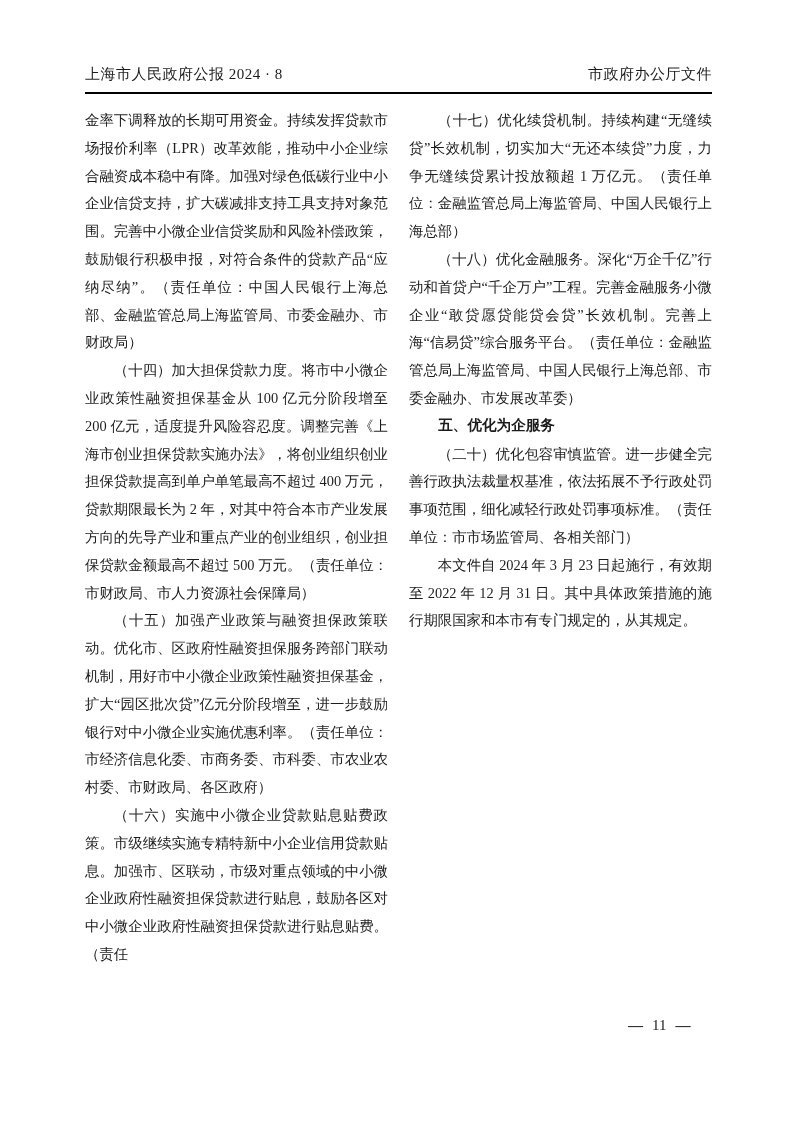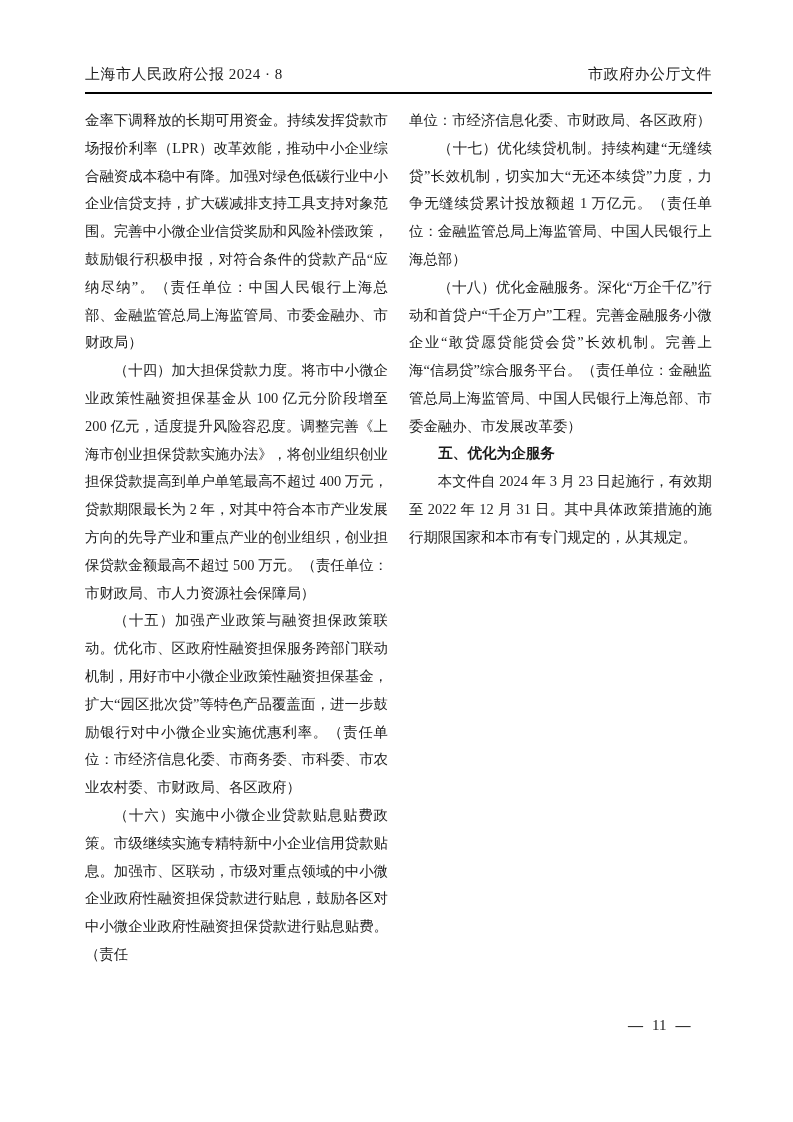--- a/index.html
+++ b/index.html
@@ -76,29 +76,29 @@
     <span>市政府办公厅文件</span>
   </div>
 
   <div class="rule"></div>
 
   <div class="columns">
 
     <div class="col">
       <p class="cont">金率下调释放的长期可用资金。持续发挥贷款市场报价利率（LPR）改革效能，推动中小企业综合融资成本稳中有降。加强对绿色低碳行业中小企业信贷支持，扩大碳减排支持工具支持对象范围。完善中小微企业信贷奖励和风险补偿政策，鼓励银行积极申报，对符合条件的贷款产品“应纳尽纳”。（责任单位：中国人民银行上海总部、金融监管总局上海监管局、市委金融办、市财政局）</p>
       <p class="para">（十四）加大担保贷款力度。将市中小微企业政策性融资担保基金从 100 亿元分阶段增至 200 亿元，适度提升风险容忍度。调整完善《上海市创业担保贷款实施办法》，将创业组织创业担保贷款提高到单户单笔最高不超过 400 万元，贷款期限最长为 2 年，对其中符合本市产业发展方向的先导产业和重点产业的创业组织，创业担保贷款金额最高不超过 500 万元。（责任单位：市财政局、市人力资源社会保障局）</p>
-      <p class="para">（十五）加强产业政策与融资担保政策联动。优化市、区政府性融资担保服务跨部门联动机制，用好市中小微企业政策性融资担保基金，扩大“园区批次贷”等特色产品覆盖面，进一步鼓励银行对中小微企业实施优惠利率。（责任单位：市经济信息化委、市商务委、市科委、市农业农村委、市财政局、各区政府）</p>
+      <p class="para">（十五）加强产业政策与融资担保政策联动。优化市、区政府性融资担保服务跨部门联动机制，用好市中小微企业政策性融资担保基金，扩大“园区批次贷”亿元分阶段增至，进一步鼓励银行对中小微企业实施优惠利率。（责任单位：市经济信息化委、市商务委、市科委、市农业农村委、市财政局、各区政府）</p>
       <p class="para">（十六）实施中小微企业贷款贴息贴费政策。市级继续实施专精特新中小企业信用贷款贴息。加强市、区联动，市级对重点领域的中小微企业政府性融资担保贷款进行贴息，鼓励各区对中小微企业政府性融资担保贷款进行贴息贴费。（责任</p>
     </div>
 
     <div class="col">
-      <p class="cont">单位：市经济信息化委、市财政局、各区政府）</p>
       <p class="para">（十七）优化续贷机制。持续构建“无缝续贷”长效机制，切实加大“无还本续贷”力度，力争无缝续贷累计投放额超 1 万亿元。（责任单位：金融监管总局上海监管局、中国人民银行上海总部）</p>
       <p class="para">（十八）优化金融服务。深化“万企千亿”行动和首贷户“千企万户”工程。完善金融服务小微企业“敢贷愿贷能贷会贷”长效机制。完善上海“信易贷”综合服务平台。（责任单位：金融监管总局上海监管局、中国人民银行上海总部、市委金融办、市发展改革委）</p>
       <h3 class="section-heading">五、优化为企服务</h3>
+      <p class="para">（二十）优化包容审慎监管。进一步健全完善行政执法裁量权基准，依法拓展不予行政处罚事项范围，细化减轻行政处罚事项标准。（责任单位：市市场监管局、各相关部门）</p>
       <p class="para">本文件自 2024 年 3 月 23 日起施行，有效期至 2022 年 12 月 31 日。其中具体政策措施的施行期限国家和本市有专门规定的，从其规定。</p>
     </div>
 
   </div>
 
   <div class="footer">
     <span class="dash">—</span>
     <span>11</span>
     <span class="dash">—</span>
   </div>

